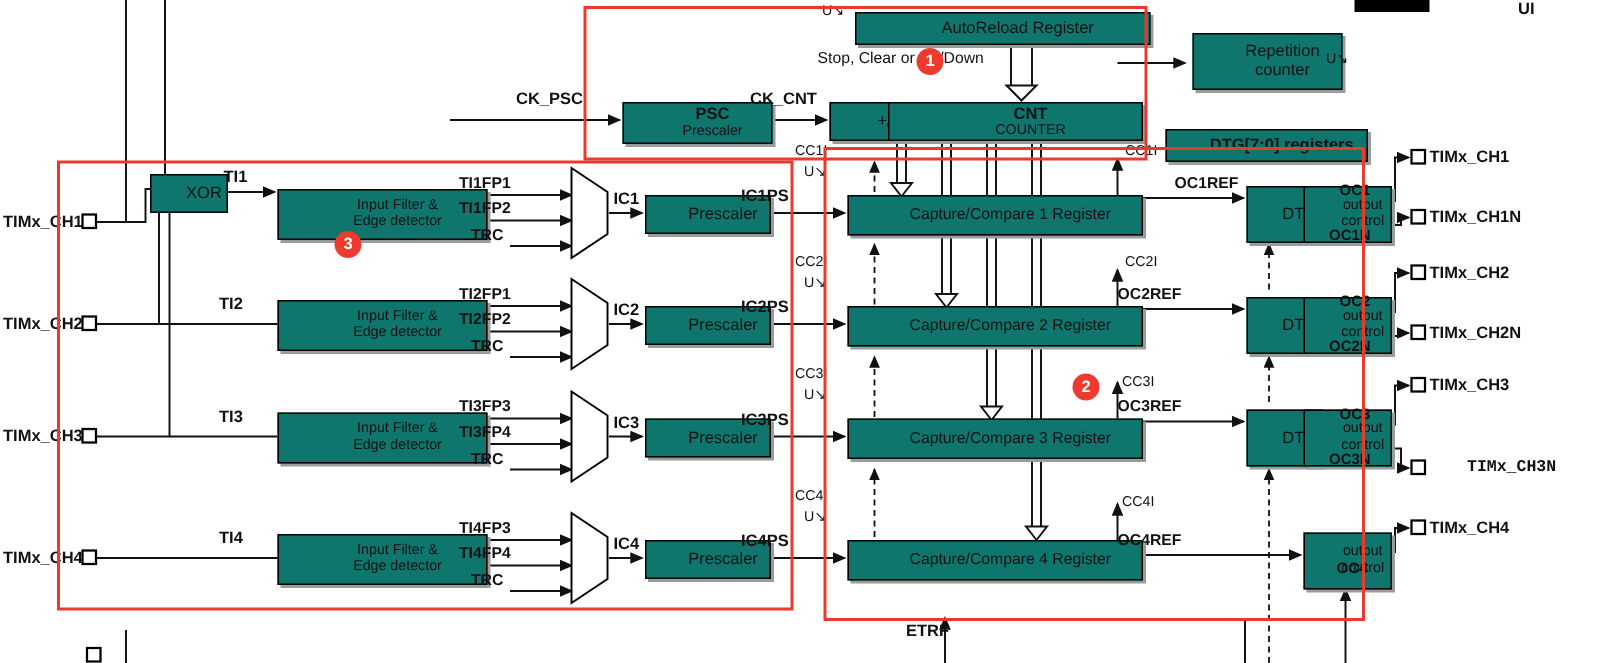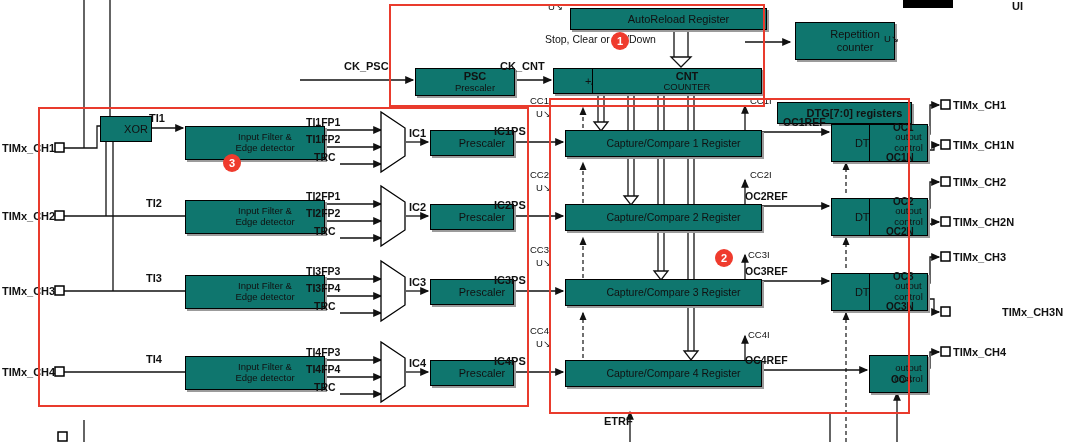--- a/index.html
+++ b/index.html
@@ -180,21 +180,21 @@
     <span class="t2">Prescaler</span>
   </div>
   <span class="lbl b" style="left:500px;top:60px;">CK_CNT</span>
   <div class="box" style="left:553px;top:68px;width:35px;height:24px;">
     <span class="t1">+/-</span>
   </div>
   <div class="box" style="left:592px;top:68px;width:148px;height:24px;">
     <span class="t1b" style="line-height:1;text-align:right;">CNT</span>
     <span class="t2" style="line-height:1;">COUNTER</span>
   </div>
-  <div class="box" style="left:777px;top:86px;width:113px;height:20px;margin-top:16px;">
+  <div class="box" style="left:777px;top:86px;width:113px;height:20px;">
     <span class="t10 b">DTG[7:0] registers</span>
   </div>
 
   <div class="box" style="left:100px;top:116px;width:30px;height:24px;box-shadow:none;">
     <span class="t10">XOR</span>
   </div>
 
   <span class="lbl" style="left:2px;top:142px;font-weight:600;">TIMx_CH1</span>
   <span class="lbl b" style="left:149px;top:112px;">TI1</span>
   <div class="box" style="left:185px;top:126px;width:118px;height:32px;">
@@ -285,21 +285,21 @@
   <div class="box" style="left:831px;top:273px;width:29px;height:36px;">
     <span class="t10">DTG</span>
   </div>
   <div class="box" style="left:869px;top:273px;width:37px;height:36px;">
     <span class="t2">output</span>
     <span class="t2">control</span>
   </div>
   <span class="lbl b s10" style="left:893px;top:271px;z-index:4;">OC3</span>
   <span class="lbl b s10" style="left:886px;top:301px;z-index:4;">OC3N</span>
   <span class="lbl" style="left:953px;top:251px;font-weight:600;">TIMx_CH3</span>
-  <span class="lbl" style="left:1002px;top:306px;font-weight:600;">TIMx_CH3N</span>
+  <span class="lbl" style="left:978px;top:306px;font-weight:600;font-family:Liberation Mono, monospace;">TIMx_CH3N</span>
 
   <span class="lbl" style="left:2px;top:366px;font-weight:600;">TIMx_CH4</span>
   <span class="lbl b" style="left:146px;top:353px;">TI4</span>
   <div class="box" style="left:185px;top:356px;width:118px;height:32px;">
     <span class="t2">Input Filter &amp;</span>
     <span class="t2">Edge detector</span>
   </div>
   <span class="lbl b s105" style="left:306px;top:347px;">TI4FP3</span>
   <span class="lbl b s105" style="left:306px;top:364px;">TI4FP4</span>
   <span class="lbl b s105" style="left:314px;top:382px;">TRC</span>

